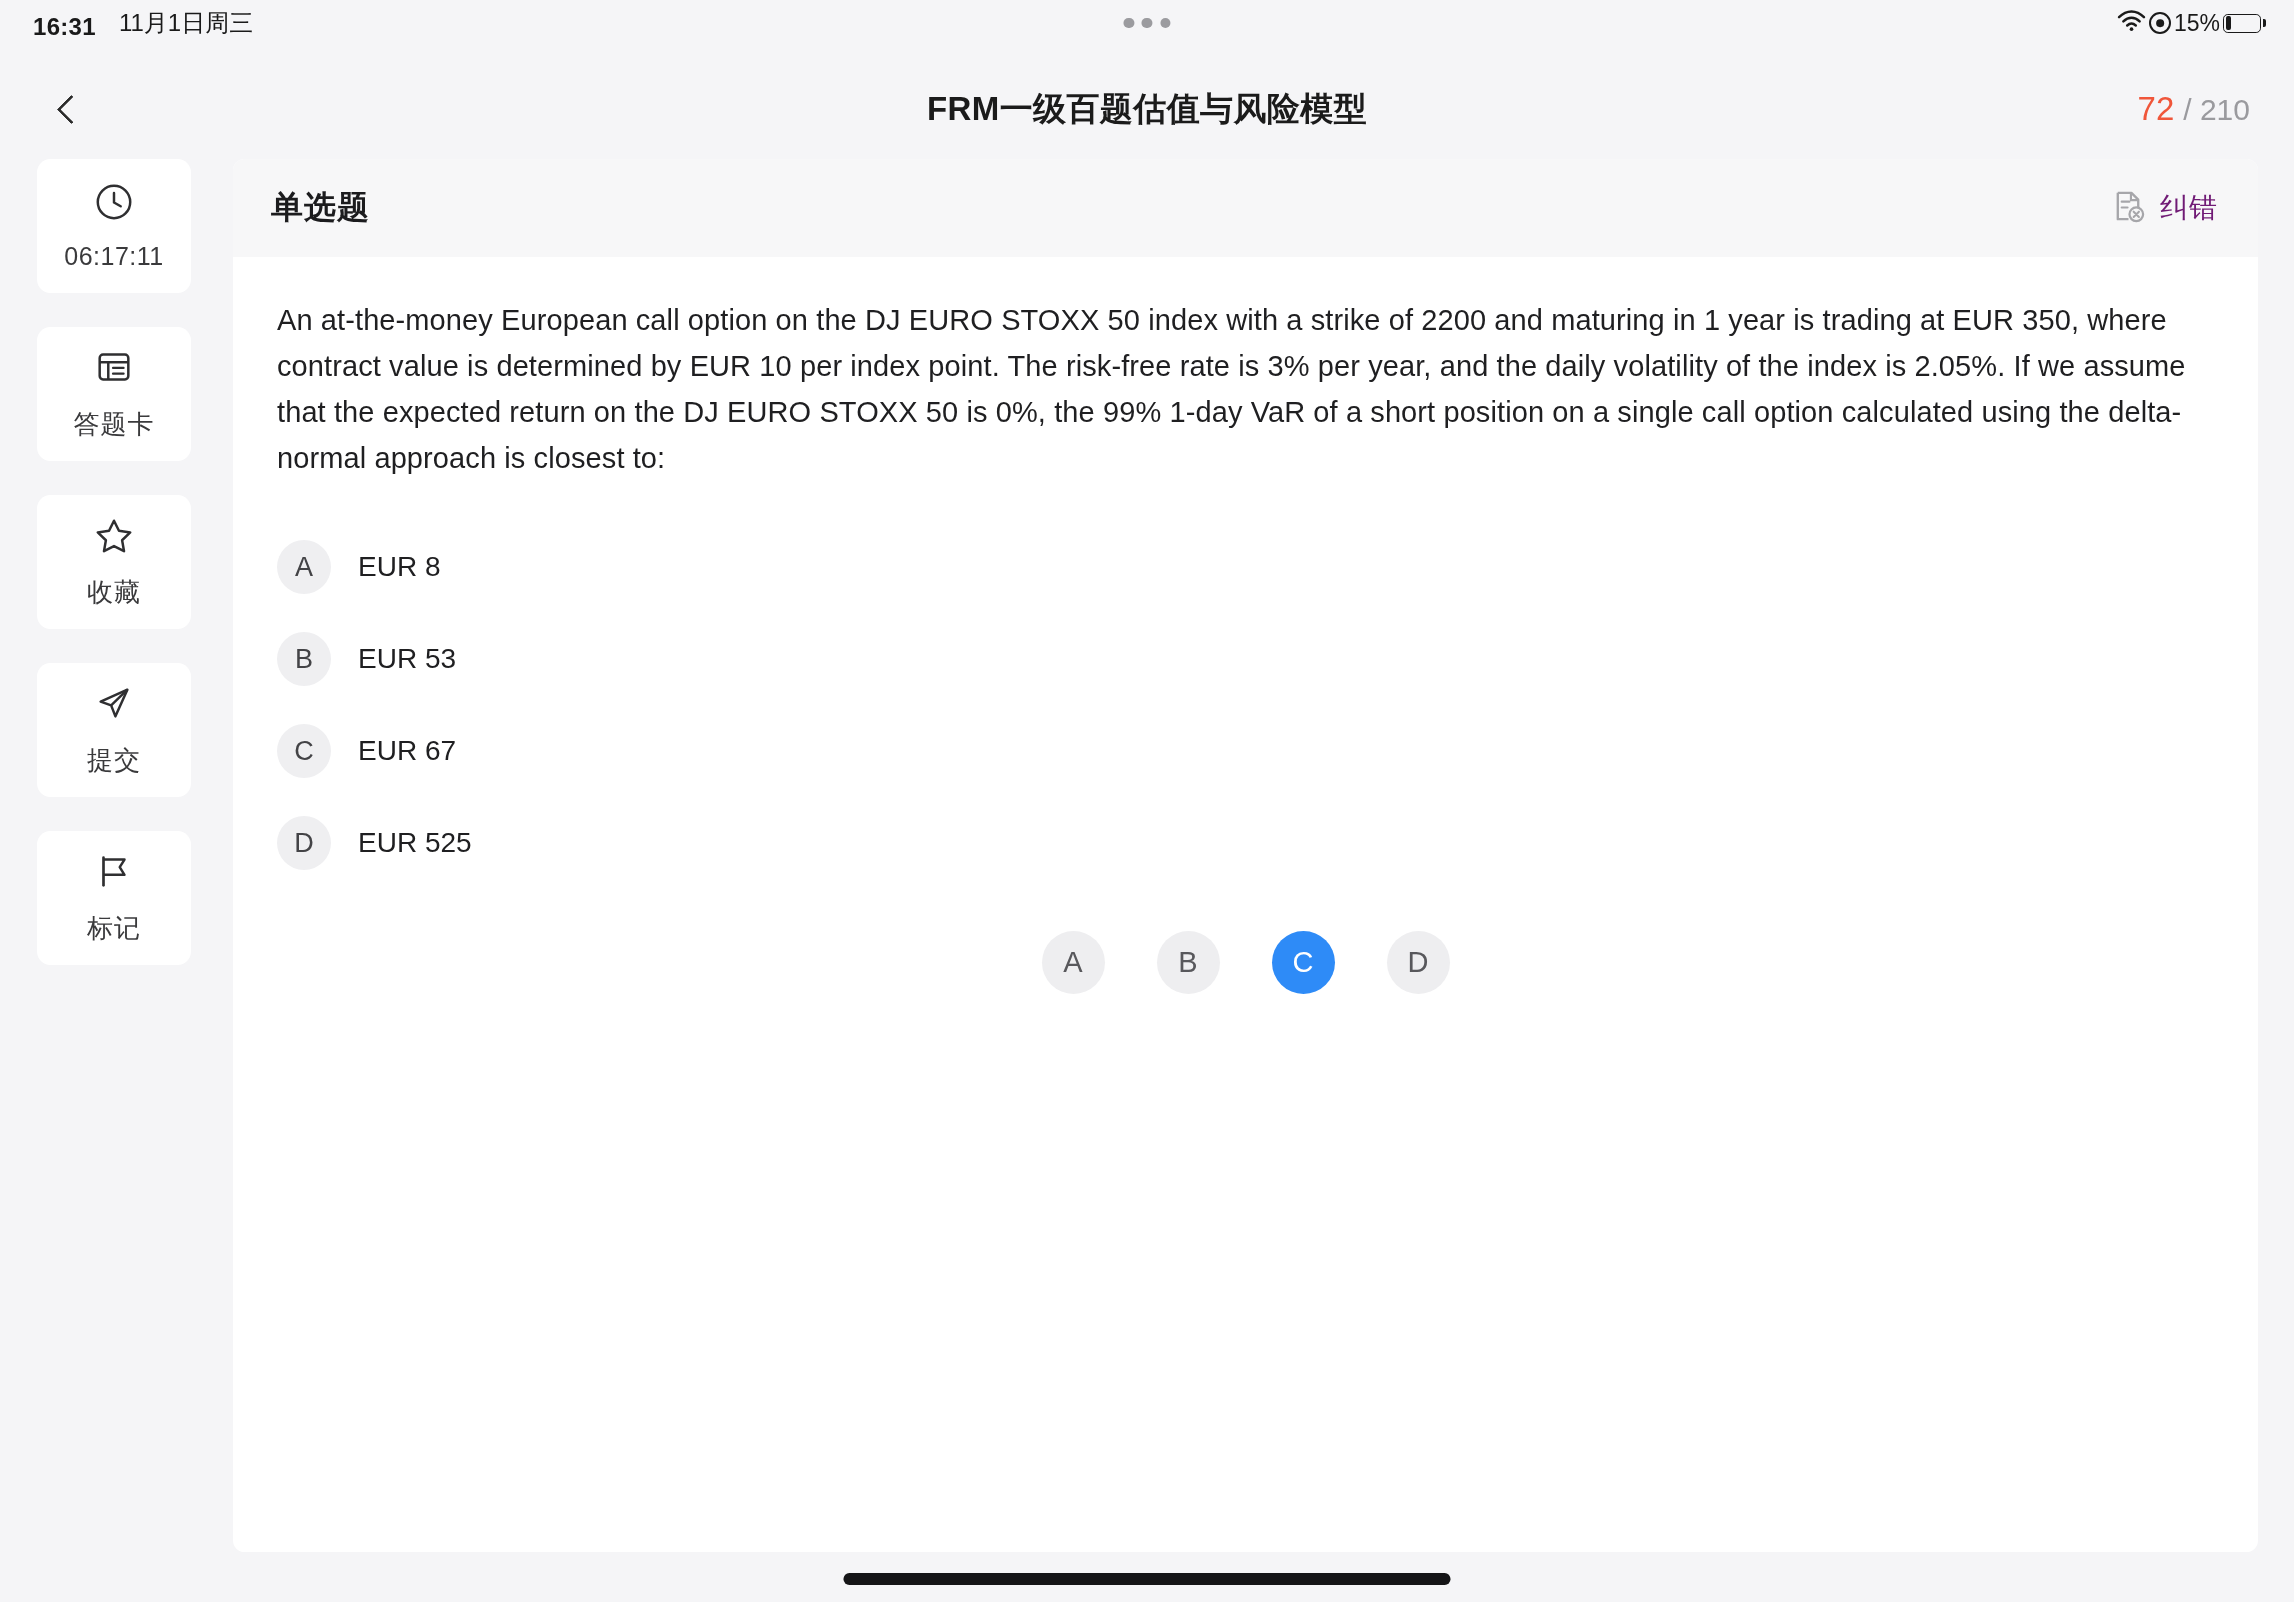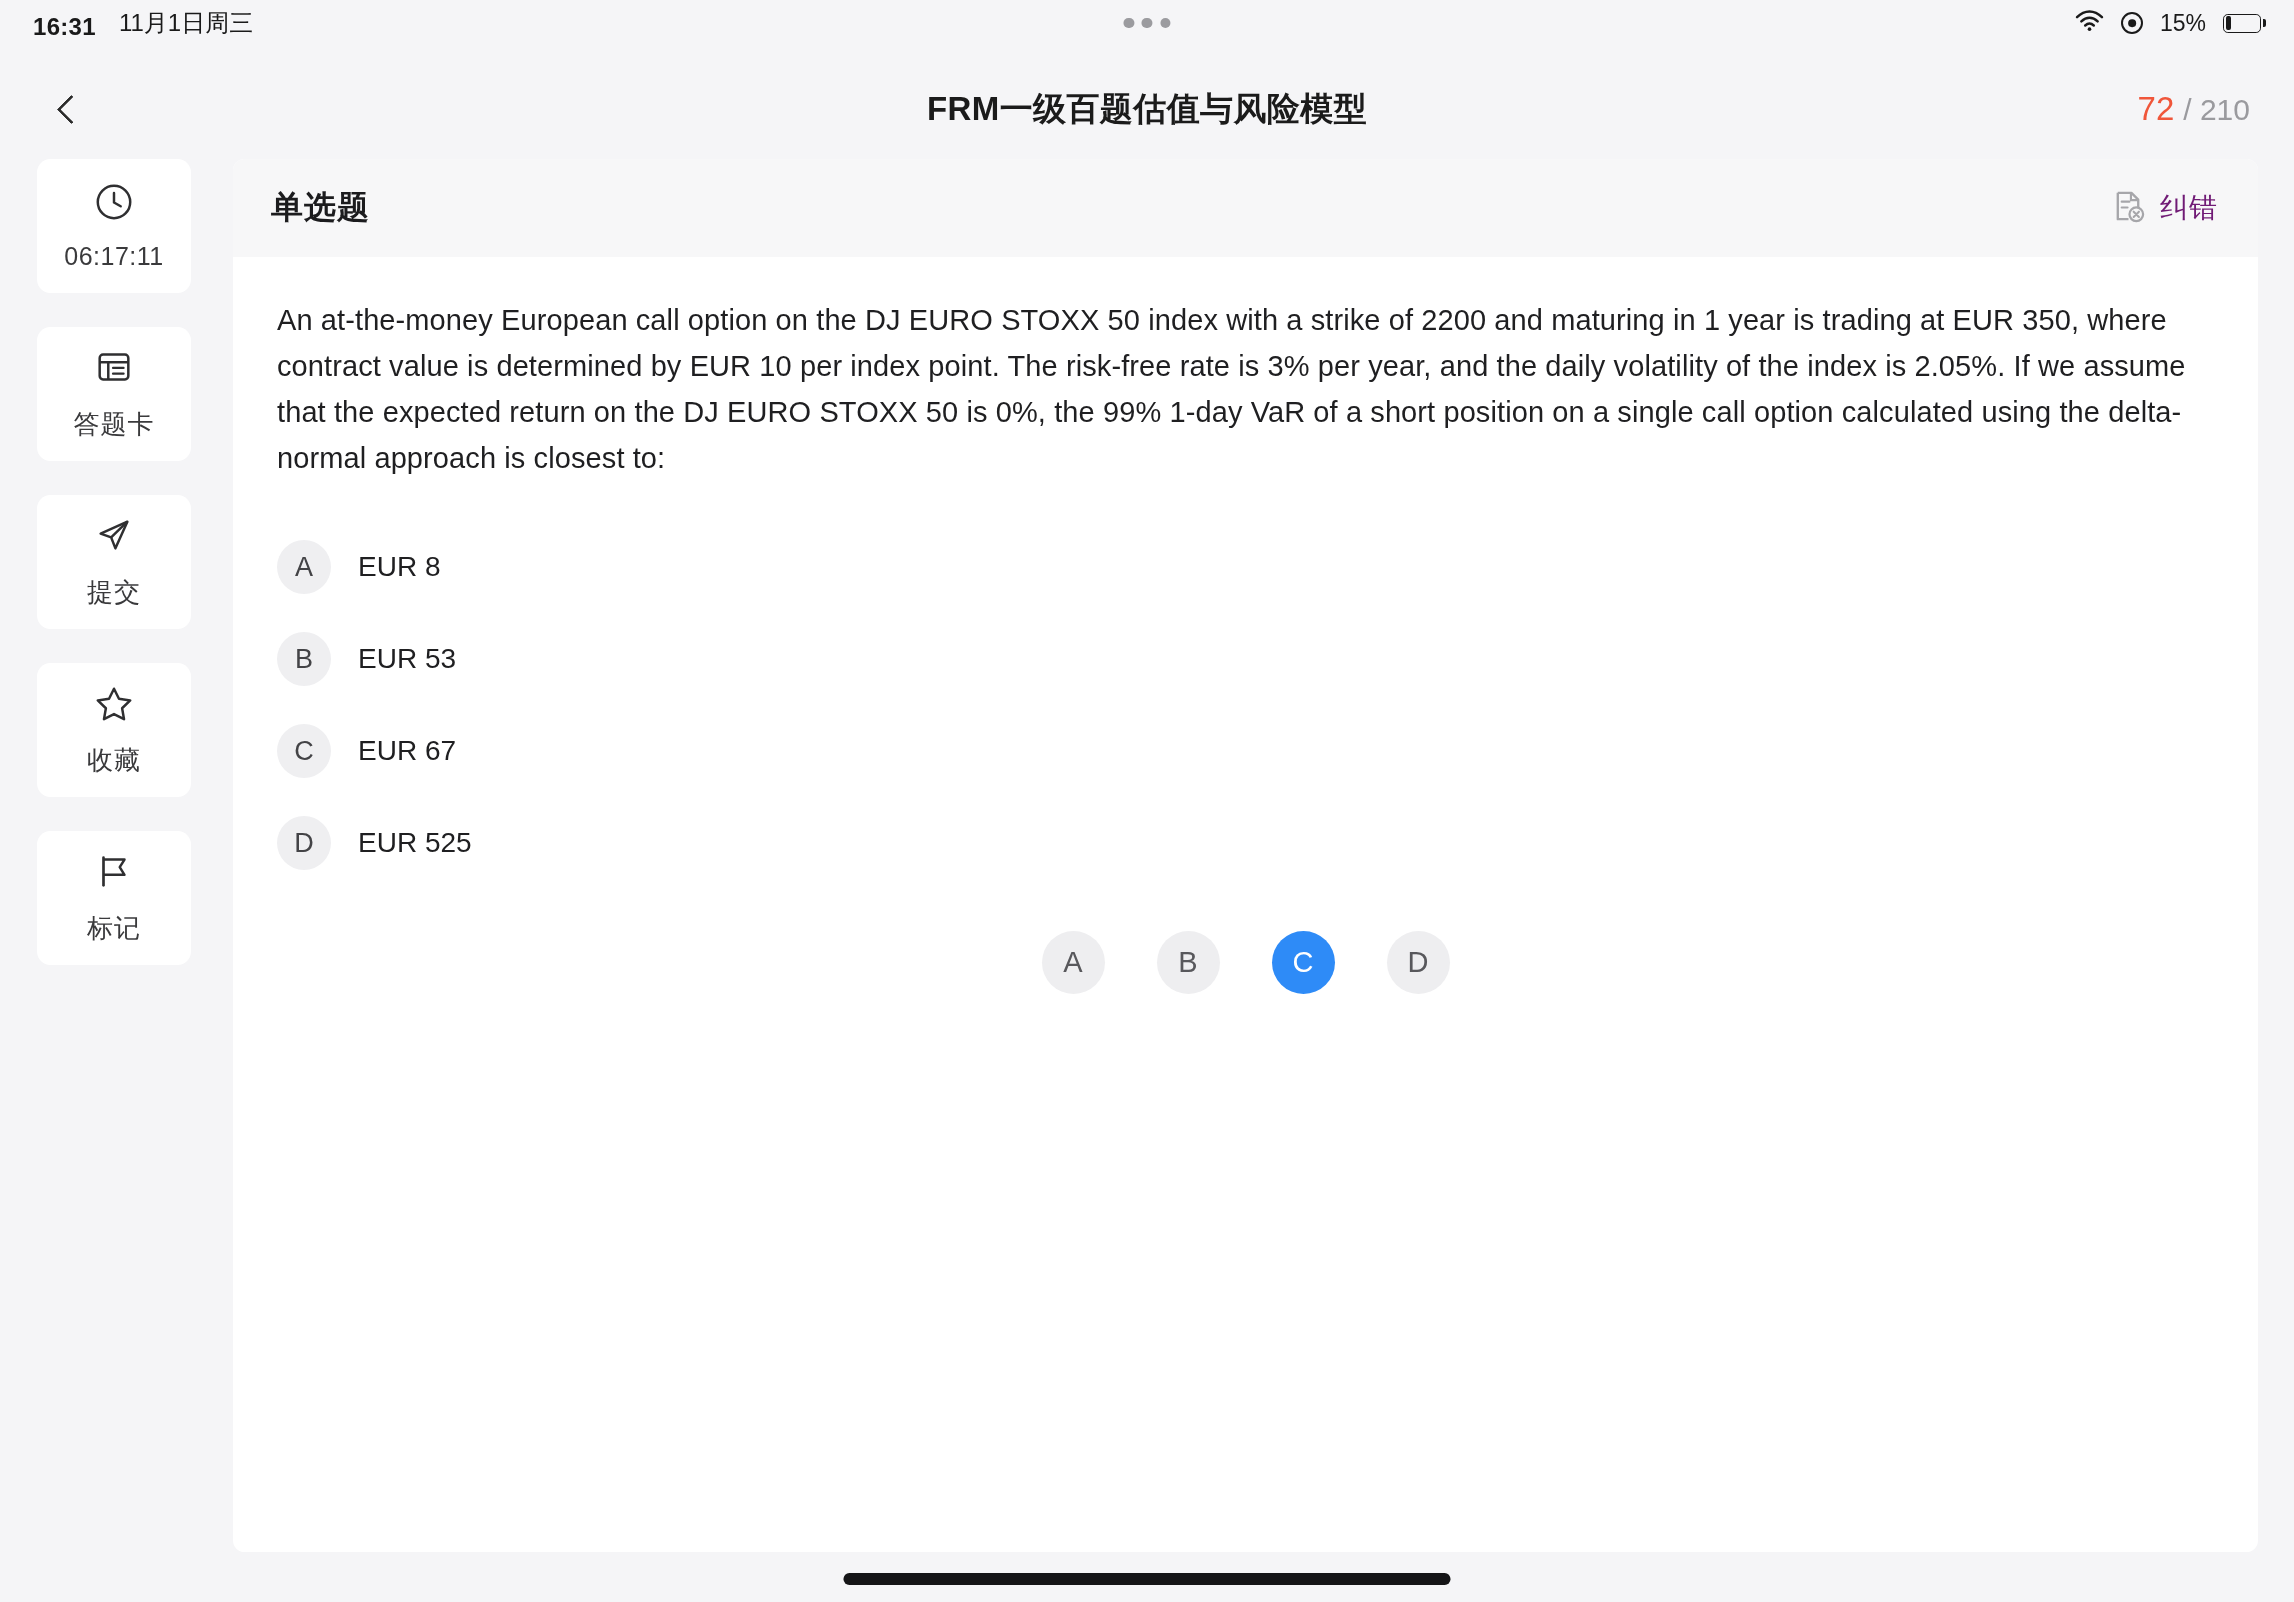--- a/index.html
+++ b/index.html
@@ -40,21 +40,21 @@
     transform: translateX(-50%);
     display: flex;
     gap: 7.7px;
     align-items: center;
   }
   .dot { width: 10.6px; height: 10.6px; border-radius: 50%; background: #9b9b9f; }
   .status-right {
     margin-left: auto;
     display: flex;
     align-items: center;
-    gap: 17px;
+    gap: 3px;
     font-size: 23px;
     font-weight: 500;
   }
   .battery-shell {
     width: 38px; height: 19px;
     border: 1.9px solid #1a1a1a;
     border-radius: 4.8px;
     position: relative;
     display: inline-block;
   }
@@ -331,34 +331,34 @@
           <path d="M21 23H32" stroke="#2f2f31" stroke-width="2.4" stroke-linecap="round"></path>
           <path d="M21 29H32" stroke="#2f2f31" stroke-width="2.4" stroke-linecap="round"></path>
         </svg>
       </span>
       <span class="lbl">答题卡</span>
     </div>
 
     <div class="side-item">
       <span class="ico">
         <svg width="42" height="42" viewBox="0 0 44 44" fill="none">
-          <path d="M36 8L8 20.5L19 24.5L23.5 36L36 8Z" stroke="#2f2f31" stroke-width="2.6" stroke-linejoin="round"></path>
-          <path d="M36 8L19 24.5" stroke="#2f2f31" stroke-width="2.6" stroke-linejoin="round"></path>
-        </svg>
-      </span>
-      <span class="lbl">提交</span>
+          <path d="M22 7L27.2 17.6L39 19.3L30.5 27.5L32.5 39L22 33.6L11.5 39L13.5 27.5L5 19.3L16.8 17.6L22 7Z" stroke="#2f2f31" stroke-width="2.6" stroke-linejoin="round"></path>
+        </svg>
+      </span>
+      <span class="lbl">收藏</span>
     </div>
 
     <div class="side-item">
       <span class="ico">
         <svg width="42" height="42" viewBox="0 0 44 44" fill="none">
-          <path d="M22 7L27.2 17.6L39 19.3L30.5 27.5L32.5 39L22 33.6L11.5 39L13.5 27.5L5 19.3L16.8 17.6L22 7Z" stroke="#2f2f31" stroke-width="2.6" stroke-linejoin="round"></path>
-        </svg>
-      </span>
-      <span class="lbl">收藏</span>
+          <path d="M36 8L8 20.5L19 24.5L23.5 36L36 8Z" stroke="#2f2f31" stroke-width="2.6" stroke-linejoin="round"></path>
+          <path d="M36 8L19 24.5" stroke="#2f2f31" stroke-width="2.6" stroke-linejoin="round"></path>
+        </svg>
+      </span>
+      <span class="lbl">提交</span>
     </div>
 
     <div class="side-item">
       <span class="ico">
         <svg width="42" height="42" viewBox="0 0 44 44" fill="none">
           <path d="M11 8V37" stroke="#2f2f31" stroke-width="2.8" stroke-linecap="round"></path>
           <path d="M11 10H33L28 18L33 26H11" stroke="#2f2f31" stroke-width="2.6" stroke-linejoin="round"></path>
         </svg>
       </span>
       <span class="lbl">标记</span>

